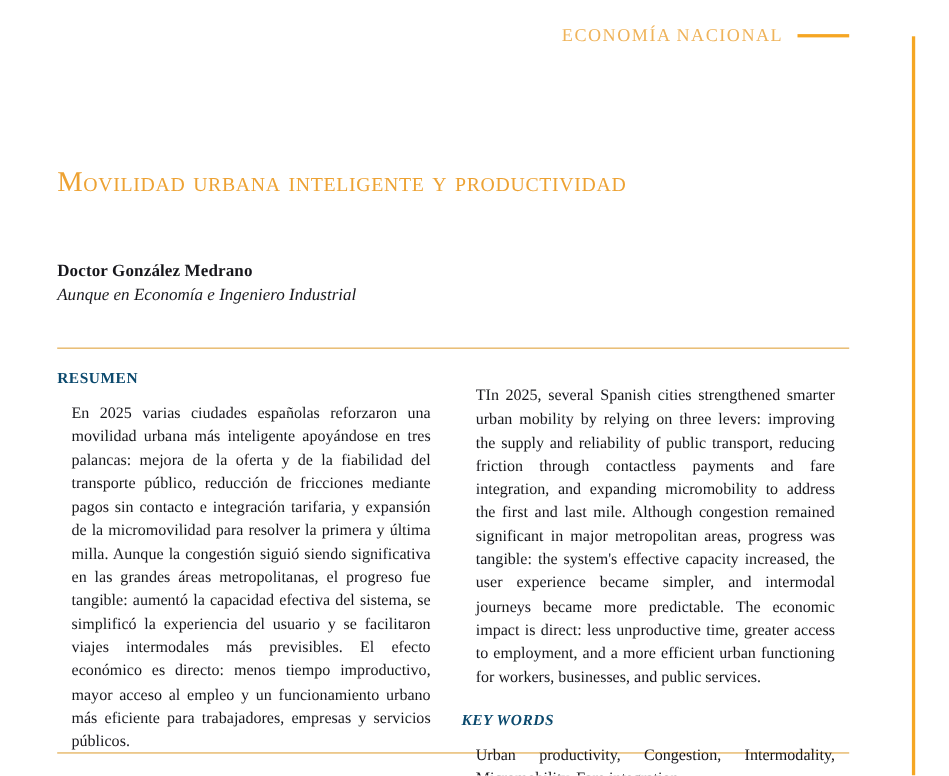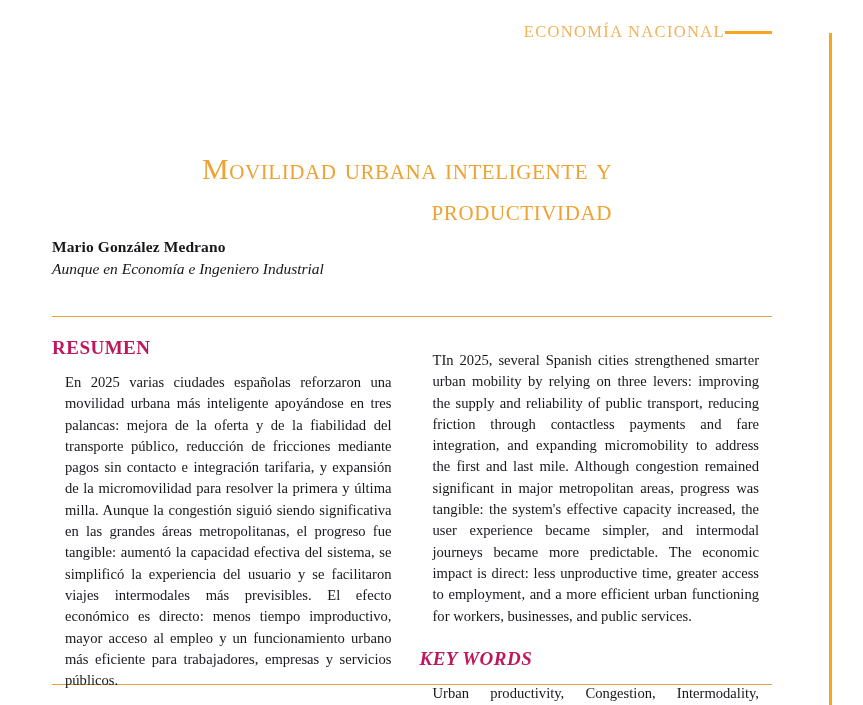--- a/index.html
+++ b/index.html
@@ -15,20 +15,21 @@
     overflow: hidden;
   }
 
   
   .running-head {
     position: absolute;
     top: 22px;
     right: 91px;
     display: flex;
     align-items: center;
+    gap: 13px;
   }
   .running-head-text {
     font-family: "Liberation Serif", serif;
     font-size: 16.5px;
     letter-spacing: 1.35px;
     color: #efb35a;
     text-transform: uppercase;
     white-space: nowrap;
     font-weight: 400;
   }
@@ -53,26 +54,25 @@
   .title-block {
     position: absolute;
     left: 52px;
     top: 148px;
     width: 560px;
   }
   .article-title {
     margin: 0;
     font-family: "Liberation Serif", serif;
     font-weight: 400;
-    font-size: 30px;
+    font-size: 26px;
     line-height: 1.37;
     color: #eda233;
     font-variant: small-caps;
     letter-spacing: 0.6px;
-    text-align: right;
   }
 
   .byline {
     position: absolute;
     left: 52px;
     top: 238px;
     width: 560px;
   }
   .author-name {
     margin: 0;
@@ -111,23 +111,23 @@
     gap: 15px;
   }
   .col {
     width: 355px;
   }
 
   .sec-heading {
     margin: 0 0 13px 0;
     font-family: "Liberation Serif", serif;
     font-weight: bold;
-    font-size: 19px;
+    font-size: 14px;
     letter-spacing: 0.5px;
-    color: #be185d;
+    color: #0c4a6e;
     text-transform: uppercase;
   }
   .sec-heading.italic {
     font-style: italic;
   }
 
   .body-text {
     margin: 13px;
     font-family: "Liberation Serif", serif;
     font-size: 14.6px;
@@ -153,21 +153,21 @@
   <span class="running-head-dash"></span>
 </div>
 
 <div class="edge-rule"></div>
 
 <div class="title-block">
   <h1 class="article-title">Movilidad urbana inteligente y productividad</h1>
 </div>
 
 <div class="byline">
-  <p class="author-name">Mario González Medrano</p>
+  <p class="author-name">Doctor González Medrano</p>
   <p class="author-affiliation">Aunque en Economía e Ingeniero Industrial</p>
 </div>
 
 <div class="rule rule-top"></div>
 <div class="rule rule-bottom"></div>
 
 <div class="columns">
 
   <div class="col col-left">
     <h2 class="sec-heading">RESUMEN</h2>

